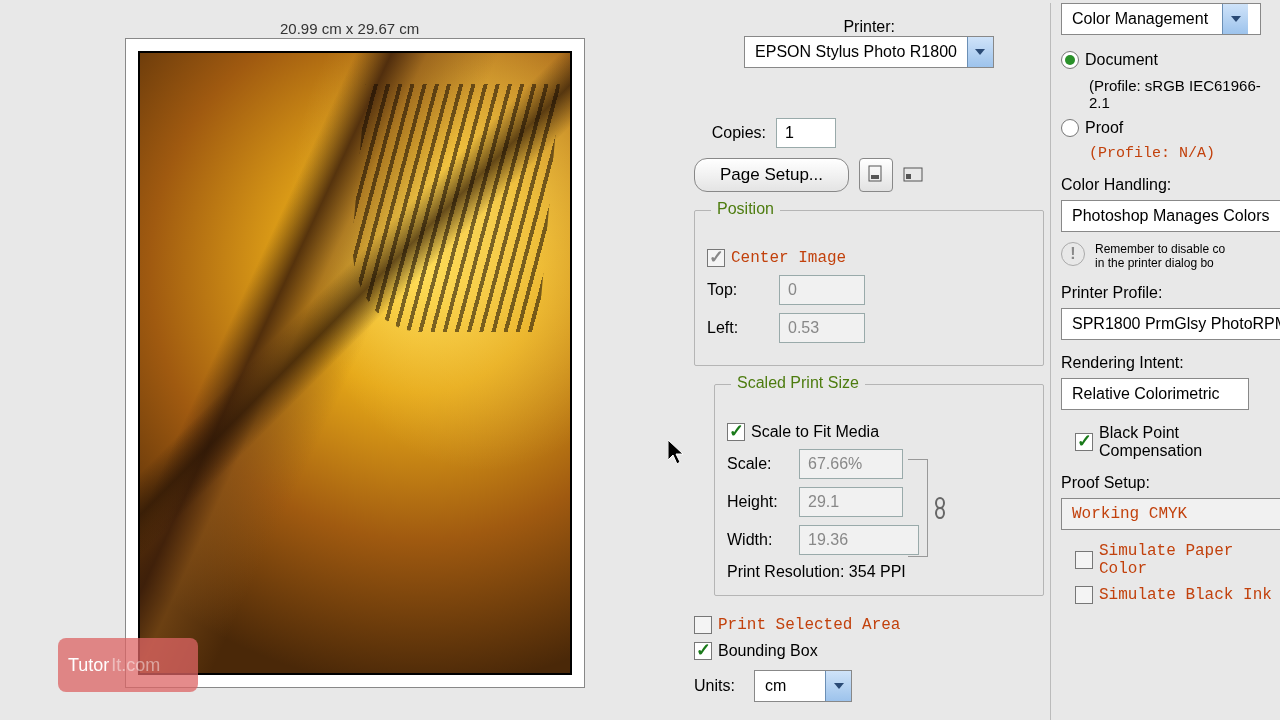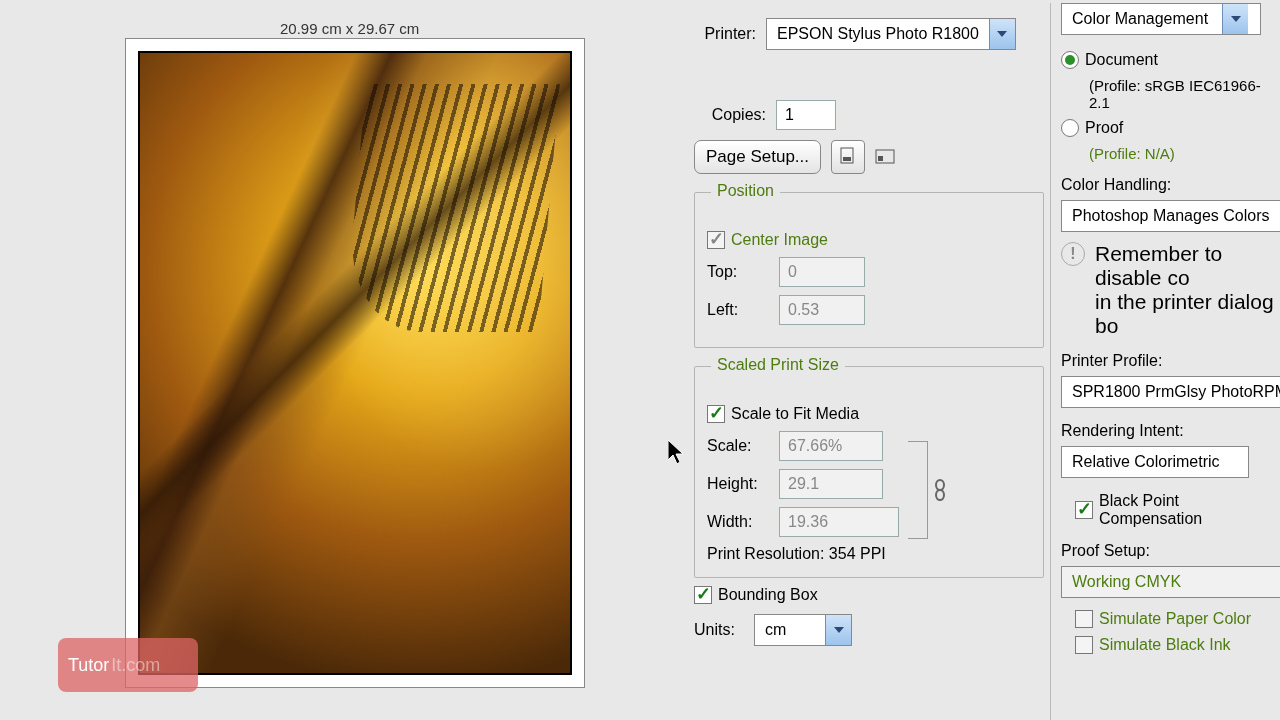--- a/index.html
+++ b/index.html
@@ -49,37 +49,37 @@
   .chk:checked::after { content: '✓'; position: absolute; top: -4px; left: 1px; color: #1a7a1a; font-weight: bold; font-size: 18px; }
   .chk:disabled { background: #f4f4f4; }
   .chk:disabled:checked::after { color: #888; }
   
   .radio { appearance: none; width: 18px; height: 18px; border: 1px solid #777; border-radius: 50%; background: #fff; position: relative; margin-right: 6px; flex-shrink: 0; }
   .radio:checked::after { content: ''; position: absolute; top: 3px; left: 3px; width: 10px; height: 10px; background: #2a912a; border-radius: 50%; }
   
   input.text { height: 30px; border: 1px solid #9aa; background: #fff; padding: 0 8px; font-size: 16px; }
   input.text:disabled { background: #f1f1f1; color: #888; }
   
-  .btn { background: linear-gradient(#fff,#e4e4e4); border: 1px solid #888; border-radius: 7px; padding: 6px 11px; font-size: 17px; }
+  .btn { background: linear-gradient(#fff,#e4e4e4); border: 1px solid #888; border-radius: 13px; padding: 6px 25px; font-size: 17px; }
   .icon-btn { width: 34px; height: 34px; background: linear-gradient(#fff,#e2e2e2); border: 1px solid #888; border-radius: 4px; display: inline-flex; align-items: center; justify-content: center; }
   
   .fieldset { border: 1px solid #b5b5b5; border-radius: 2px; position: relative; padding: 30px 12px 14px 12px; margin-top: 18px; }
   .fieldset .legend { position: absolute; top: -11px; left: 16px; background: #e8e8e8; padding: 0 6px; color: #4d7c0f; font-size: 16px; }
   .fld-row { display: flex; align-items: center; margin: 8px 0; }
   .fld-row label { width: 64px; margin-right: 8px; font-size: 16px; }
   .link-bracket { position: absolute; right: 115px; top: 74px; width: 20px; height: 98px; border: 1px solid #999; border-left: none; }
   .link-icon { position: absolute; right: 95px; top: 112px; }
   
   
   .right { position: absolute; top: 3px; left: 1050px; width: 230px; border-left: 1px solid #bbb; padding-left: 10px; height: 720px; }
   .right .select-like .txt { min-width: 160px; }
   .right-label { font-size: 16px; margin: 14px 0 6px 0; }
   .warn { display: flex; gap: 10px; margin-top: 10px; }
   .warn-icon { width: 24px; height: 24px; border: 1px solid #aaa; border-radius: 50%; display: flex; align-items: center; justify-content: center; font-weight: bold; color: #888; flex-shrink: 0; }
-  .disabled-text { color: #4d7c0f; }
+  .disabled-text { color: #c2410c; font-family: Liberation Mono, monospace; }
   
   .cursor { position: absolute; top: 440px; left: 668px; pointer-events: none; }
 </style>
 </head>
 <body>
 
 <div class="dim-label">20.99 cm x 29.67 cm</div>
 <div class="preview-frame">
   <div class="inner-frame">
     <div class="stair-image"></div>
@@ -88,21 +88,21 @@
 <div class="watermark">
   <span>Tutor</span>
     <span class="light">It.com</span>
 </div>
 <div class="match-colors">
   <input type="checkbox" class="chk" style="">
   <span>Match Print Colors</span>
 </div>
 
 <div class="mid">
-  <div class="row" style="margin-bottom:50px;">
+  <div class="row" style="margin-bottom:50px;flex-direction:column;">
     <label style="width:62px">Printer:</label>
     <div class="select-like">
       <span class="txt">EPSON Stylus Photo R1800</span>
       <span class="arrow-btn">
           <svg viewBox="0 0 10 6">
             <path d="M0 0 L5 6 L10 0" fill="#2a4a75"></path>
           </svg>
         </span>
     </div>
   </div>
@@ -139,21 +139,21 @@
     <div class="fld-row">
       <label>Top:</label>
       <input class="text" style="width: 86px;" disabled="" value="0">
     </div>
     <div class="fld-row">
       <label>Left:</label>
       <input class="text" style="width: 86px;" disabled="" value="0.53">
     </div>
   </div>
 
-  <div class="fieldset" style="position:relative;">
+  <div class="fieldset" style="position:relative;margin-left:20px;">
     <div class="legend">Scaled Print Size</div>
     <div class="fld-row">
       <input type="checkbox" class="chk" checked="" style="">
       <span>Scale to Fit Media</span>
     </div>
     <div class="fld-row">
       <label>Scale:</label>
       <input class="text" style="width: 104px;" disabled="" value="67.66%">
     </div>
     <div class="fld-row">
@@ -167,20 +167,24 @@
     <div class="link-bracket"></div>
     <div class="link-icon">
       <svg width="16" height="22" viewBox="0 0 16 22">
           <ellipse cx="8" cy="6" rx="4" ry="5" fill="none" stroke="#666" stroke-width="2"></ellipse>
           <ellipse cx="8" cy="16" rx="4" ry="5" fill="none" stroke="#666" stroke-width="2"></ellipse>
         </svg>
     </div>
     <div style="font-size:16px;margin-top:8px;">Print Resolution: 354 PPI</div>
   </div>
 
+  <div class="fld-row" style="margin-top:20px;">
+    <input type="checkbox" class="chk" disabled="" style="">
+    <span class="disabled-text">Print Selected Area</span>
+  </div>
   <div class="fld-row">
     <input type="checkbox" class="chk" checked="" style="">
     <span>Bounding Box</span>
   </div>
   <div class="fld-row" style="margin-top:10px;">
     <label style="width:52px">Units:</label>
     <div class="select-like">
       <span class="txt" style="min-width:70px">cm</span>
       <span class="arrow-btn">
           <svg viewBox="0 0 10 6">
@@ -212,21 +216,21 @@
     <span>Proof</span>
   </div>
   <div class="disabled-text" style="margin-left:28px;font-size:15px">(Profile: N/A)</div>
 
   <div class="right-label">Color Handling:</div>
   <div class="select-like" style="width:220px">
     <span class="txt" style="min-width:190px">Photoshop Manages Colors</span>
   </div>
   <div class="warn">
     <div class="warn-icon">!</div>
-    <div style="font-size:21px; white-space:pre-line">Remember to disable co
+    <div style="font-size:12px; white-space:pre-line">Remember to disable co
 in the printer dialog bo</div>
   </div>
 
   <div class="right-label">Printer Profile:</div>
   <div class="select-like" style="width:220px">
     <span class="txt" style="min-width:210px">SPR1800 PrmGlsy PhotoRPM.ic</span>
   </div>
 
   <div class="right-label">Rendering Intent:</div>
   <div class="select-like" style="width:188px">

